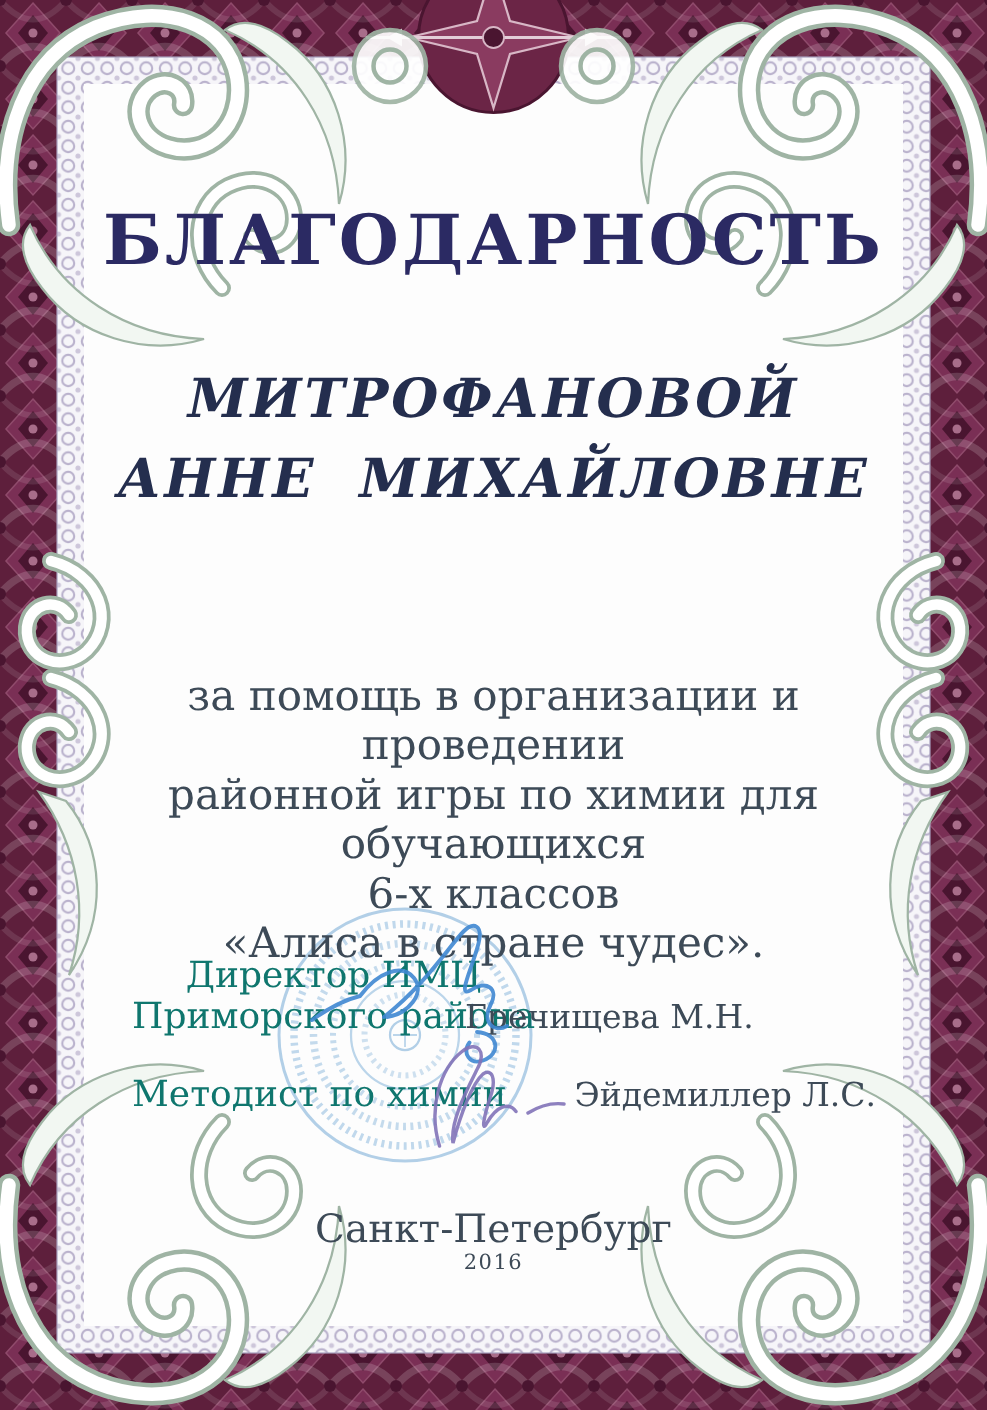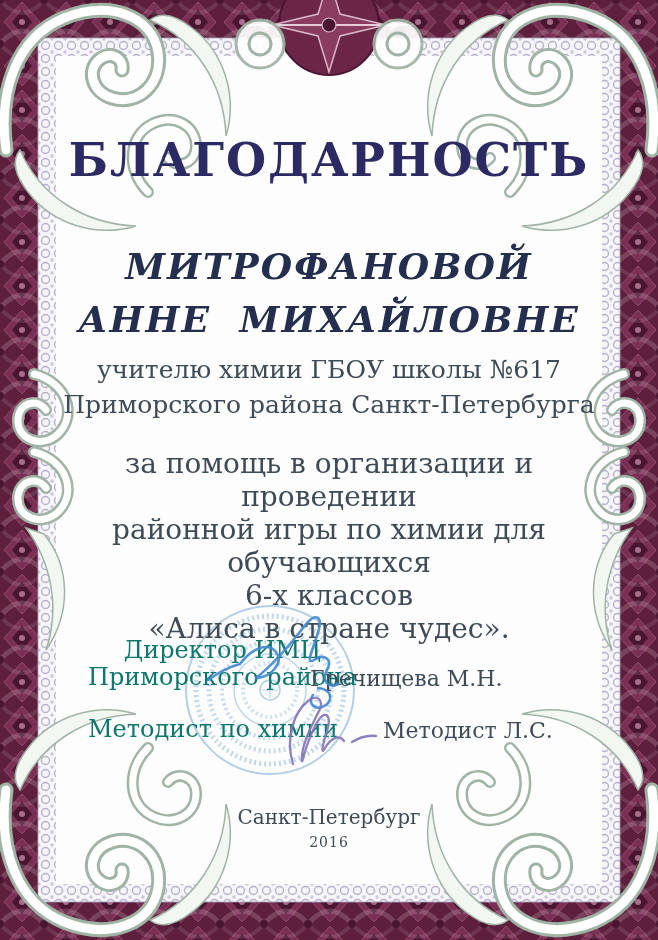--- a/index.html
+++ b/index.html
@@ -35,21 +35,21 @@
     color:#0f766e;text-align:center;
   }
   .sig-name{
     position:absolute;font-size:22px;color:#3d4a57;text-align:left;
   }
   .director-role{top:637px;}
   .director-name{left:310px;top:666px;}
   .methodist-role{top:716px;}
   .methodist-name{left:383px;top:718px;}
 
-  .footer-city{top:805px;font-size:20px;color:#3d4a57;}
+  .footer-city{top:805px;font-size:26px;color:#3d4a57;}
   .footer-year{top:834px;font-size:14px;color:#3d4a57;letter-spacing:1px;}
 
   
   .u{fill:none;stroke:#9fb4a4;stroke-width:15;stroke-linecap:round;}
   .o{fill:none;stroke:#ffffff;stroke-width:9;stroke-linecap:round;}
   .u2{fill:none;stroke:#9fb4a4;stroke-width:12;stroke-linecap:round;}
   .o2{fill:none;stroke:#ffffff;stroke-width:7;stroke-linecap:round;}
   .leaf{fill:#f2f7f2;stroke:#9fb4a4;stroke-width:1.5;}
 </style>
 </head>
@@ -138,40 +138,36 @@
       <path d="M262,690 h16 M270,682 v16" stroke-width="1.2" opacity="0.7" fill="none" stroke="#7fb0d8"></path>
     </g>
   </svg>
 
   <div class="text-layer">
     <div class="ctr title">БЛАГОДАРНОСТЬ</div>
 
     <div class="ctr recipient recipient-1">МИТРОФАНОВОЙ</div>
     <div class="ctr recipient recipient-2">АННЕ МИХАЙЛОВНЕ</div>
 
-    <div class="ctr details">
-      <div>учителю химии ГБОУ школы №617</div>
-      <div>Приморского района Санкт-Петербурга</div>
-    </div>
 
     <div class="ctr reason">
       <div>за помощь в организации и проведении</div>
       <div>районной игры по химии для обучающихся</div>
       <div>6-х классов</div>
       <div>«Алиса в стране чудес».</div>
     </div>
 
     <div class="sig-label director-role">
       <div>Директор ИМЦ</div>
       <div>Приморского района</div>
     </div>
     <div class="sig-name director-name">Гречищева М.Н.</div>
 
     <div class="sig-label methodist-role">Методист по химии</div>
-    <div class="sig-name methodist-name">Методист Л.С.</div>
+    <div class="sig-name methodist-name">Эйдемиллер Л.С.</div>
 
     <div class="ctr footer-city">Санкт-Петербург</div>
     <div class="ctr footer-year">2016</div>
   </div>
 
   <svg class="sig-layer" width="658" height="940" viewBox="0 0 658 940" aria-hidden="true">
     <path d="M208,680 C222,670 232,666 240,664 C252,648 268,642 276,652 C284,662 272,676 258,678
              M256,678 C284,656 300,630 309,621 C316,614 322,617 319,629 C315,645 304,666 314,660
              C324,653 333,659 327,670 C321,681 329,689 338,684
              M318,688 C333,689 334,703 322,707 C313,710 308,702 313,695" fill="none" stroke-width="2.6" stroke-linecap="round" opacity="0.9" stroke="#3f87d2"></path>

